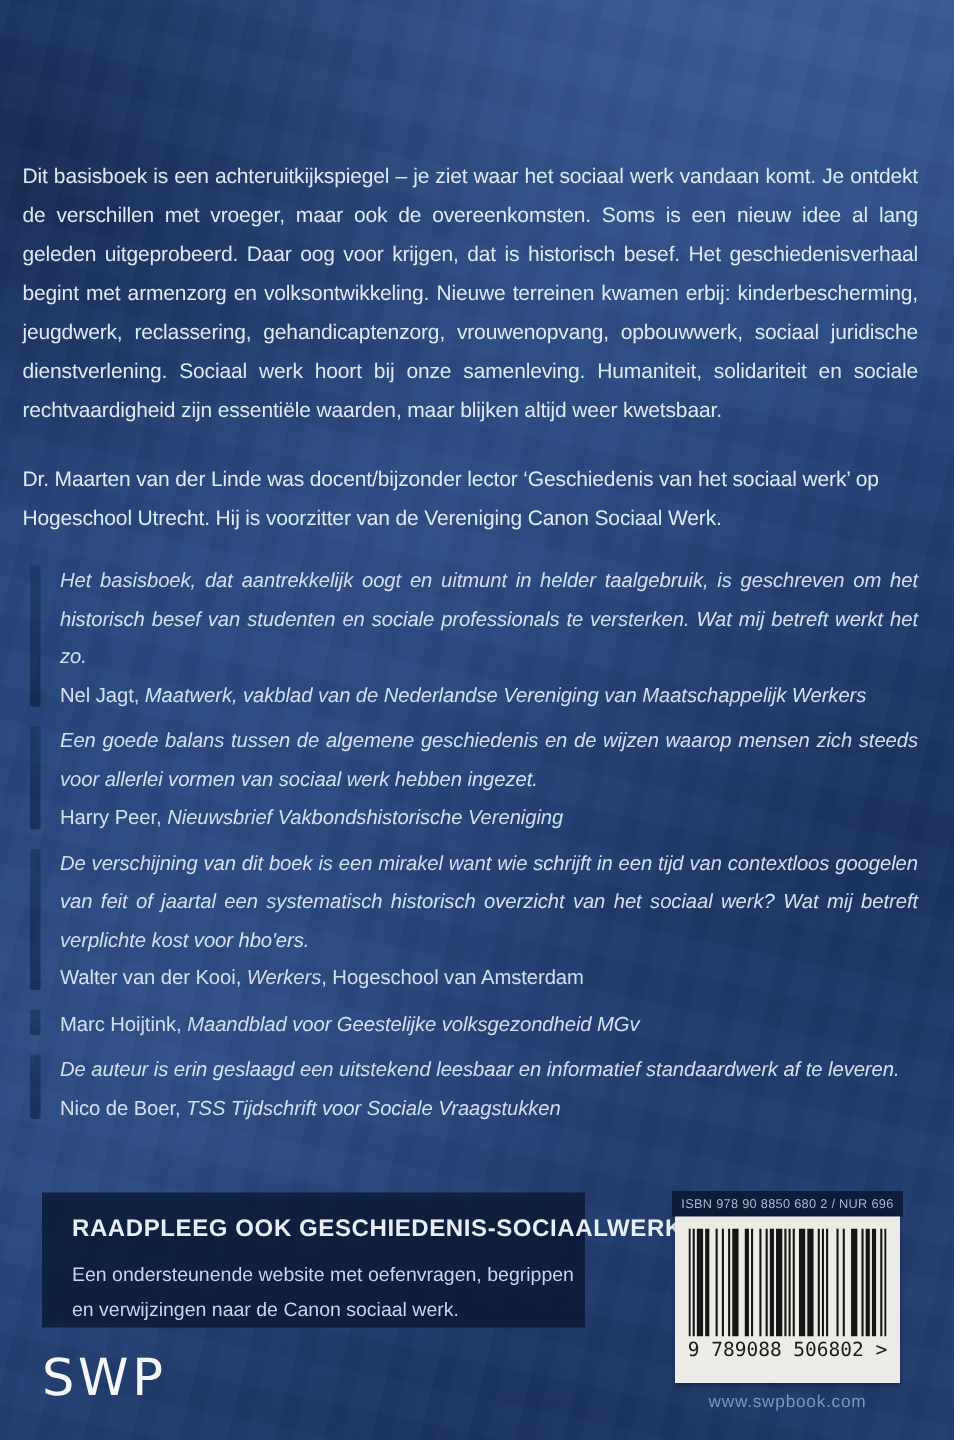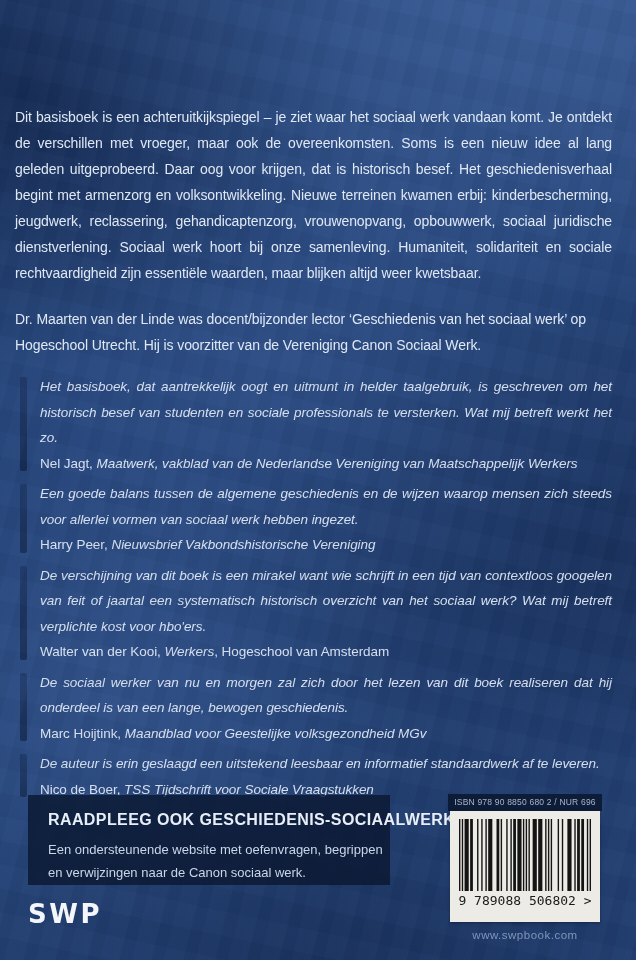--- a/index.html
+++ b/index.html
@@ -52,22 +52,22 @@
     background:rgba(9,22,46,.78); padding:16px 18px 0 20px;
   }
   .promo-title {
     color:#e8eef8; font-weight:bold; font-size:16px; letter-spacing:.4px;
     white-space:nowrap; margin-bottom:9px;
   }
   .promo-line { color:#c9d5e8; font-size:13px; line-height:23px; white-space:nowrap; }
 
   .swp-logo {
     position:absolute; left:28px; top:899px;
-    color:#f4f6fa; font-family:"DejaVu Sans", sans-serif; font-weight:bold;
-    font-size:26px; letter-spacing:2.5px;
+    color:#f4f6fa; font-family:"DejaVu Sans", sans-serif; font-weight:normal;
+    font-size:34px; letter-spacing:2.5px;
   }
 
   .isbn-strip {
     position:absolute; left:448px; top:794px; width:154px; height:17px;
     background:rgba(9,22,46,.85); color:#a9b5c9; font-size:8.5px;
     line-height:17px; text-align:center; letter-spacing:.2px; white-space:nowrap;
   }
   .barcode-label {
     position:absolute; left:450px; top:811px; width:150px; height:111px;
     background:#edebe6; box-shadow:0 1px 3px rgba(0,0,0,.35);
@@ -116,21 +116,20 @@
       <div class="quote-bar"></div>
       <div class="quote-body">
         <div class="quote-text">De verschijning van dit boek is een mirakel want wie schrijft in een tijd van contextloos googelen van feit of jaartal een systematisch historisch overzicht van het sociaal werk? Wat mij betreft verplichte kost voor hbo'ers.</div>
         <div class="quote-attr"><span>Walter van der Kooi, </span><i>Werkers</i><span>, Hogeschool van Amsterdam</span></div>
       </div>
     </div>
 
     <div class="quote">
       <div class="quote-bar"></div>
       <div class="quote-body">
-        <div class="quote-text">De sociaal werker van nu en morgen zal zich door het lezen van dit boek realiseren dat hij onderdeel is van een lange, bewogen geschiedenis.</div>
         <div class="quote-attr"><span>Marc Hoijtink, </span><i>Maandblad voor Geestelijke volksgezondheid MGv</i><span></span></div>
       </div>
     </div>
 
     <div class="quote">
       <div class="quote-bar"></div>
       <div class="quote-body">
         <div class="quote-text">De auteur is erin geslaagd een uitstekend leesbaar en informatief standaardwerk af te leveren.</div>
         <div class="quote-attr"><span>Nico de Boer, </span><i>TSS Tijdschrift voor Sociale Vraagstukken</i><span></span></div>
       </div>

